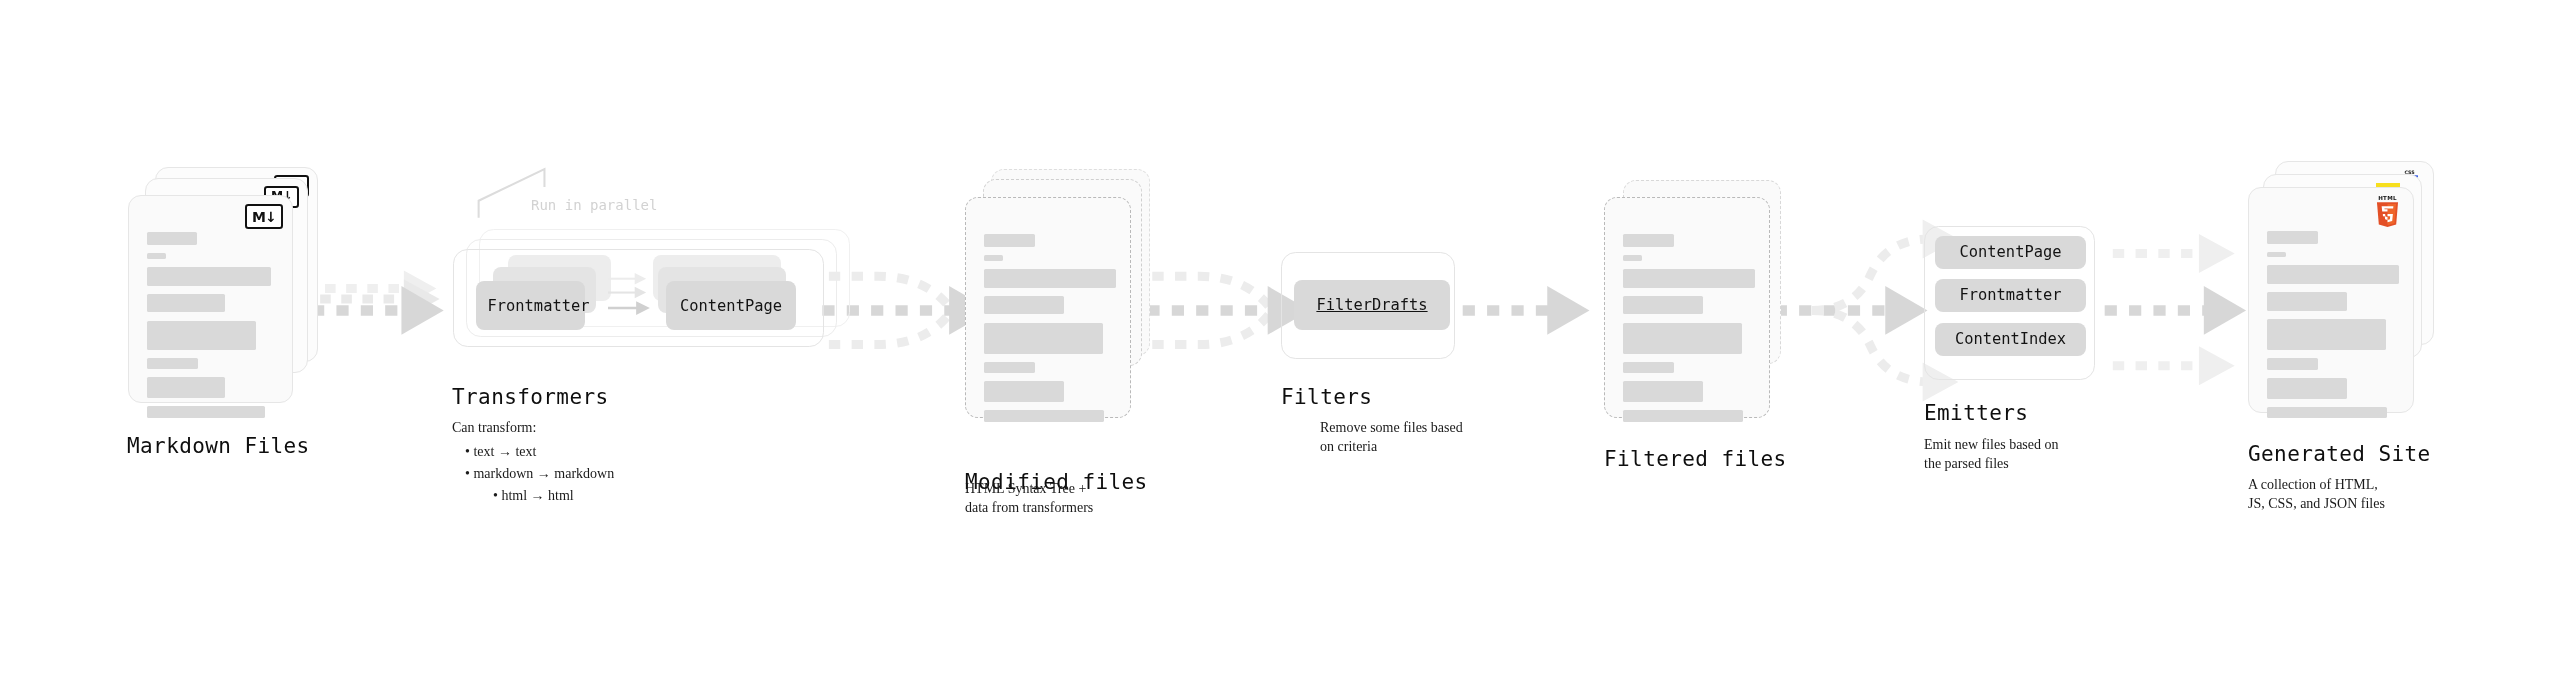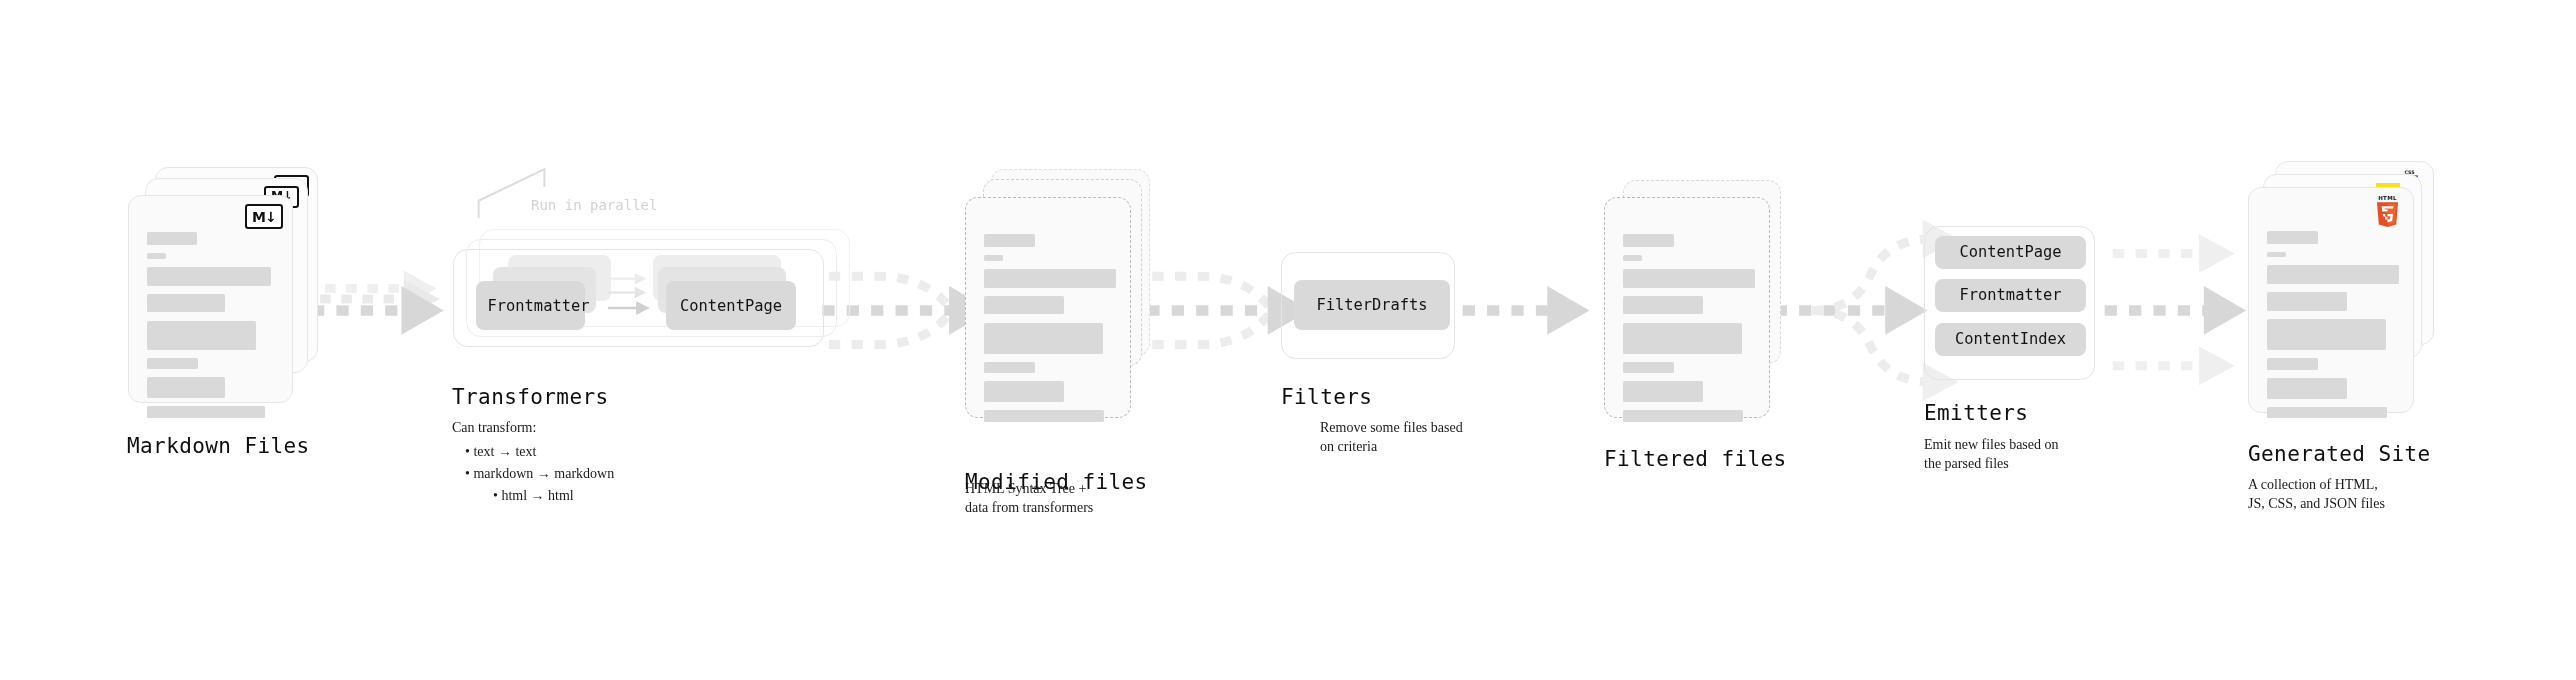--- a/index.html
+++ b/index.html
@@ -227,21 +227,21 @@
         <div class="bar" style="width:120px;height:11.4px;"></div>
       </div>
     </div>
     <div class="title" style="left:965px;top:453px;margin-top:17px;">Modified files</div>
     <div class="sub" style="left:965px;top:480px;">HTML Syntax Tree +
 data from transformers</div>
   </div>
 
   <div class="node">
     <div class="gbox" style="left:1281px;top:252px;width:174px;height:107px;"></div>
-    <div class="pill" style="left:1294px;top:280px;width:156px;height:50px;">FilterDrafts</div>
+    <div class="pill" style="left:1294px;top:280px;width:156px;height:50px;text-decoration:underline;">FilterDrafts</div>
     <div class="title" style="left:1281px;top:385px;text-align:right;">Filters</div>
     <div class="sub" style="left:1320px;top:419px;">Remove some files based
 on criteria</div>
   </div>
 
   <div class="node">
     <div class="doc dashed" style="left:1623px;top:180px;width:158px;height:184px;border-color:#d8d8d8;"></div>
     <div class="doc dashed" style="left:1604px;top:197px;width:166px;height:221px;">
       <div class="lines">
         <div class="bar" style="width:51px;height:13px;margin-top:8.1px;"></div>

